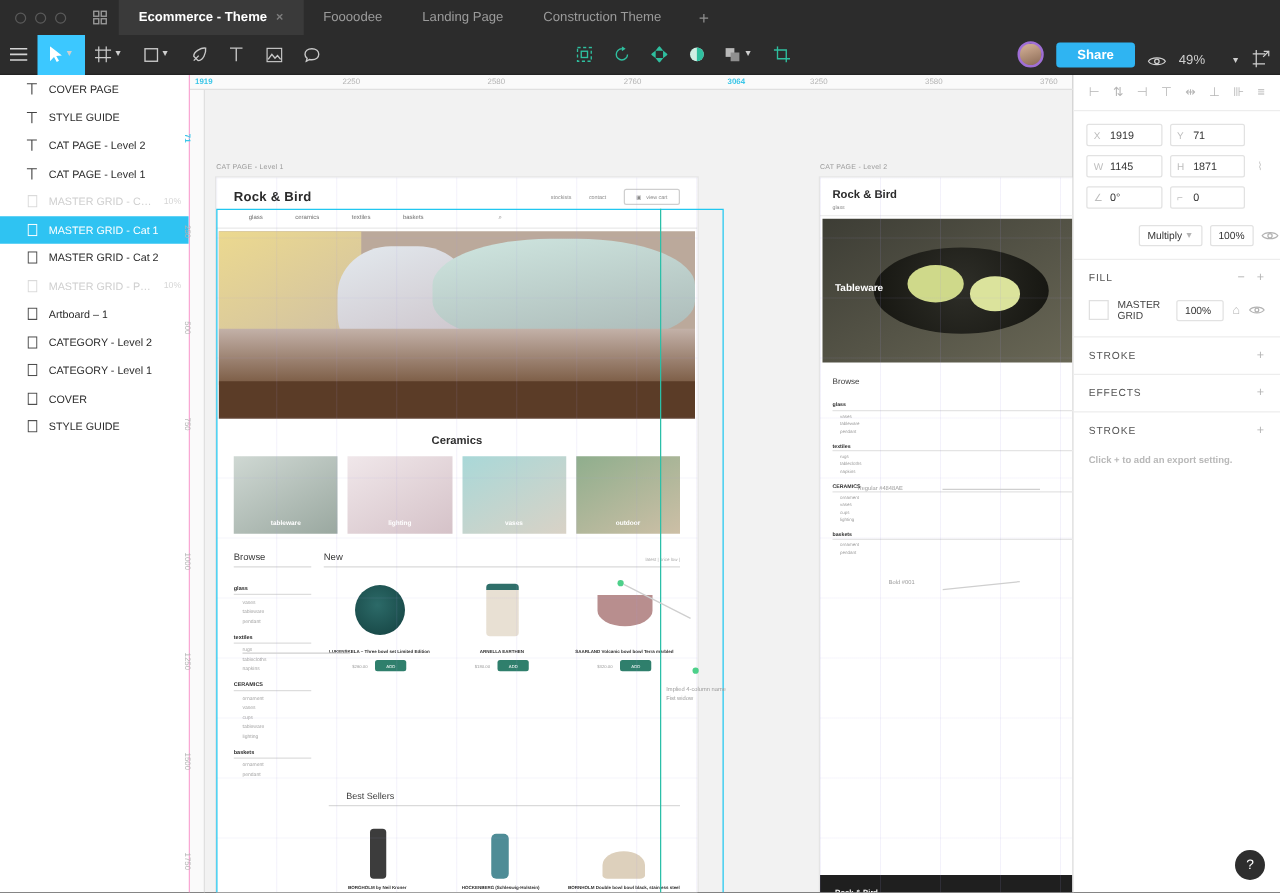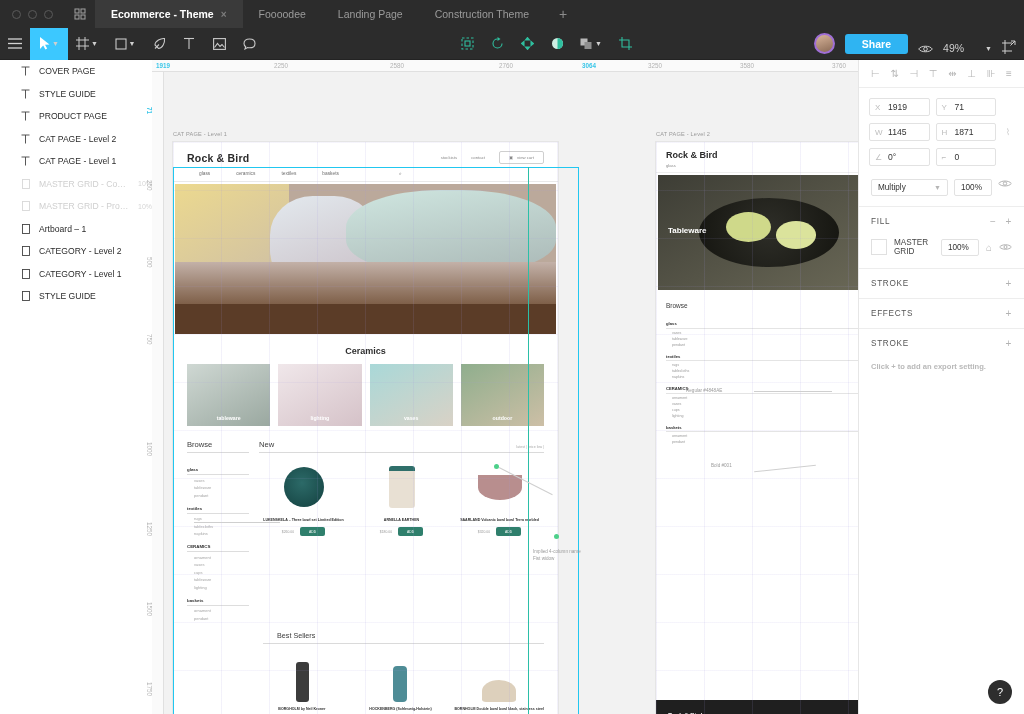--- a/index.html
+++ b/index.html
@@ -49,23 +49,23 @@
     border: 2px solid #a06fd6;
   }
   .share-btn {
     background: #2fb4f2; color: #fff; font-size: 10.5px; font-weight: bold;
     padding: 4px 17px; border-radius: 3px; cursor: default;
   }
   .zoomlbl { color: #cfcfcf; font-size: 10.5px; display: flex; align-items: center; gap: 19px; }
 
   
   .leftpanel {
-    position: absolute; top: 60px; left: 0; width: 164px; height: 654px;
+    position: absolute; top: 60px; left: 0; width: 152px; height: 654px;
     background: #ffffff; overflow: hidden;
-    border-right: 6px solid #f9a8d4;
+    border-right: 1px solid #f9a8d4;
   }
   .layer-row {
     display: flex; align-items: center; gap: 8px; height: 22.5px;
     padding-left: 20px; font-size: 8.6px; color: #2b2b2b; cursor: default;
   }
   .layer-row.selected { background: #2fc3f2; color: #ffffff; }
   .layer-row.dim { color: #cfcfcf; }
   .layer-row.dim .lico { color: #d8d8d8; }
   .lico { width: 11px; flex: 0 0 11px; display:flex; align-items:center; justify-content:center; color:#444; }
   .layer-row.selected .lico { color:#fff; }
@@ -213,21 +213,21 @@
   }
   .pkey { color:#bdbdbd; font-size:8px; width:9px; flex:0 0 9px;}
   .pval { font-size:8.6px; color:#333; }
   .plink { color:#cfcfcf; font-size:9px; width:12px; text-align:center;}
   .sec-head {
     display:flex; align-items:center; justify-content:space-between;
     padding: 9px 12px; border-top:1px solid #ededed;
     font-size: 8.2px; letter-spacing: .7px; color:#555;
   }
   .sec-head .ops { display:flex; gap:9px; color:#b3b3b3; font-size:10px;}
-  .layer-ctl { display:flex; align-items:flex-start; gap:6px; padding: 2px 12px 10px; }
+  .layer-ctl { display:flex; align-items:center; gap:6px; padding: 2px 12px 10px; margin-left: 40px; }
   .sel {
     flex:1; display:flex; align-items:center; justify-content:space-between;
     border:1px solid #e2e2e2; border-radius:2px; padding:3px 6px; font-size:8.2px; color:#333;
   }
   .numbox { border:1px solid #e2e2e2; border-radius:2px; padding:3px 6px; font-size:8.2px; width:38px; text-align:left;}
   .eye { color:#b3b3b3; font-size:10px; }
   .fill-row { display:flex; align-items:center; gap:7px; padding: 2px 12px 12px; }
   .swatch { width:16px; height:16px; border:1px solid #e0e0e0; background:#fff; }
   .fname { font-size:8.2px; color:#444; flex:1; }
   .export-hint { padding: 4px 12px 0; font-size:7.6px; color:#b9b9b9;font-weight:bold; }
@@ -416,55 +416,62 @@
           </span>
           <span class="lname">STYLE GUIDE</span>
         </div>
         <div class="layer-row">
           <span class="lico">
             <svg width="9" height="10" viewBox="0 0 9 10" stroke="currentColor" stroke-width="0.9" fill="none">
               <line x1="0.5" y1="1" x2="8.5" y2="1"></line>
               <line x1="4.5" y1="1" x2="4.5" y2="9.5"></line>
             </svg>
           </span>
-          <span class="lname">PRODUCT PAGE</span>
+          <span class="lname">CAT PAGE - Level 2</span>
         </div>
         <div class="layer-row">
           <span class="lico">
             <svg width="9" height="10" viewBox="0 0 9 10" stroke="currentColor" stroke-width="0.9" fill="none">
               <line x1="0.5" y1="1" x2="8.5" y2="1"></line>
               <line x1="4.5" y1="1" x2="4.5" y2="9.5"></line>
             </svg>
           </span>
-          <span class="lname">CAT PAGE - Level 2</span>
-        </div>
-        <div class="layer-row">
-          <span class="lico">
-            <svg width="9" height="10" viewBox="0 0 9 10" stroke="currentColor" stroke-width="0.9" fill="none">
-              <line x1="0.5" y1="1" x2="8.5" y2="1"></line>
-              <line x1="4.5" y1="1" x2="4.5" y2="9.5"></line>
-            </svg>
-          </span>
           <span class="lname">CAT PAGE - Level 1</span>
         </div>
         <div class="layer-row dim">
           <span class="lico">
             <svg width="8" height="10" viewBox="0 0 8 10" stroke="currentColor" stroke-width="0.9" fill="none">
               <rect x="0.5" y="0.5" width="7" height="9"></rect>
             </svg>
           </span>
           <span class="lname">MASTER GRID - Cove...</span>
           <span class="lpct">10%</span>
         </div>
-        <div class="layer-row dim">
+        <div class="layer-row selected">
           <span class="lico">
             <svg width="8" height="10" viewBox="0 0 8 10" stroke="currentColor" stroke-width="0.9" fill="none">
               <rect x="0.5" y="0.5" width="7" height="9"></rect>
             </svg>
           </span>
+          <span class="lname">MASTER GRID - Cat 1</span>
+        </div>
+        <div class="layer-row">
+          <span class="lico">
+            <svg width="8" height="10" viewBox="0 0 8 10" stroke="currentColor" stroke-width="0.9" fill="none">
+              <rect x="0.5" y="0.5" width="7" height="9"></rect>
+            </svg>
+          </span>
+          <span class="lname">MASTER GRID - Cat 2</span>
+        </div>
+        <div class="layer-row dim">
+          <span class="lico">
+            <svg width="8" height="10" viewBox="0 0 8 10" stroke="currentColor" stroke-width="0.9" fill="none">
+              <rect x="0.5" y="0.5" width="7" height="9"></rect>
+            </svg>
+          </span>
           <span class="lname">MASTER GRID - Produ...</span>
           <span class="lpct">10%</span>
         </div>
         <div class="layer-row">
           <span class="lico">
             <svg width="8" height="10" viewBox="0 0 8 10" stroke="currentColor" stroke-width="0.9" fill="none">
               <rect x="0.5" y="0.5" width="7" height="9"></rect>
             </svg>
           </span>
           <span class="lname">Artboard – 1</span>
@@ -477,20 +484,28 @@
           </span>
           <span class="lname">CATEGORY - Level 2</span>
         </div>
         <div class="layer-row">
           <span class="lico">
             <svg width="8" height="10" viewBox="0 0 8 10" stroke="currentColor" stroke-width="0.9" fill="none">
               <rect x="0.5" y="0.5" width="7" height="9"></rect>
             </svg>
           </span>
           <span class="lname">CATEGORY - Level 1</span>
+        </div>
+        <div class="layer-row">
+          <span class="lico">
+            <svg width="8" height="10" viewBox="0 0 8 10" stroke="currentColor" stroke-width="0.9" fill="none">
+              <rect x="0.5" y="0.5" width="7" height="9"></rect>
+            </svg>
+          </span>
+          <span class="lname">COVER</span>
         </div>
         <div class="layer-row">
           <span class="lico">
             <svg width="8" height="10" viewBox="0 0 8 10" stroke="currentColor" stroke-width="0.9" fill="none">
               <rect x="0.5" y="0.5" width="7" height="9"></rect>
             </svg>
           </span>
           <span class="lname">STYLE GUIDE</span>
         </div>
       </div>

